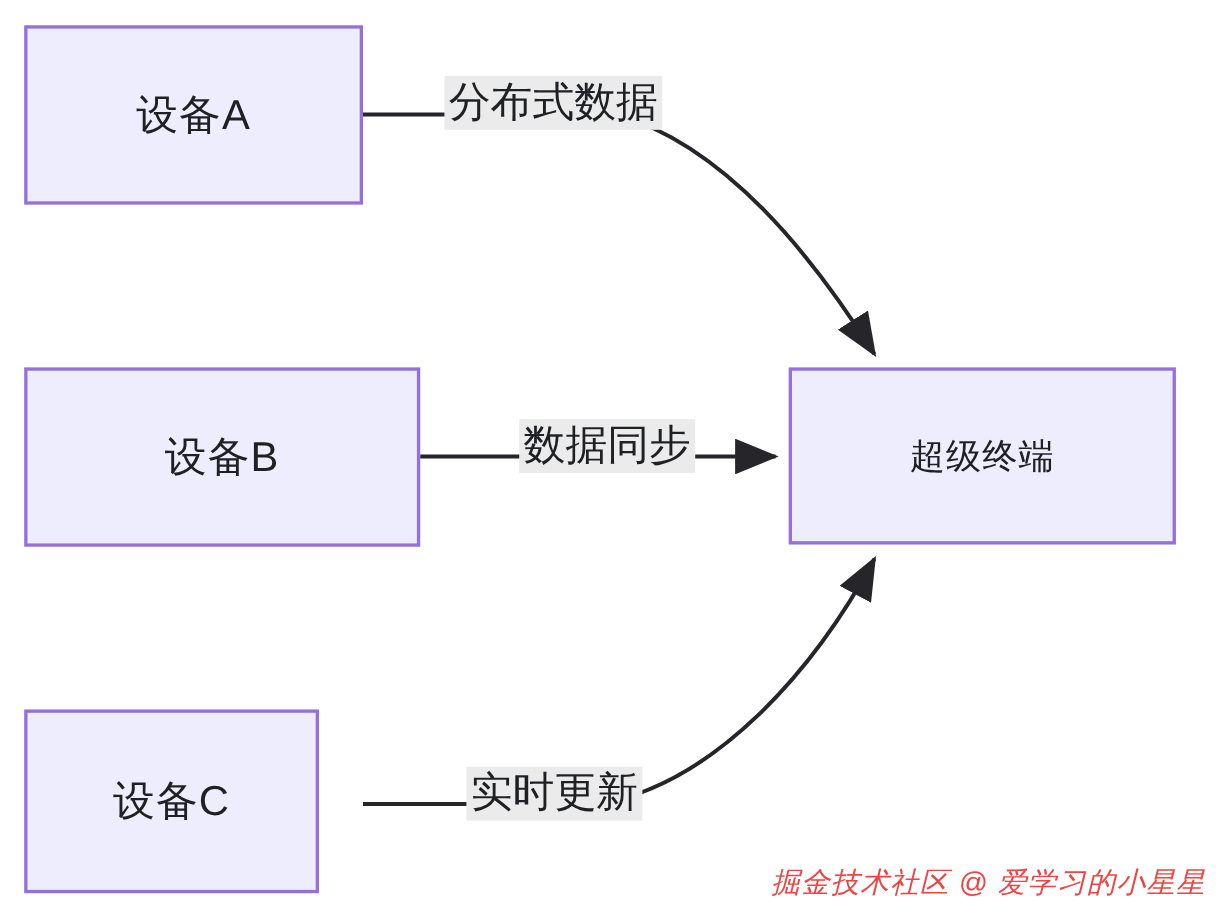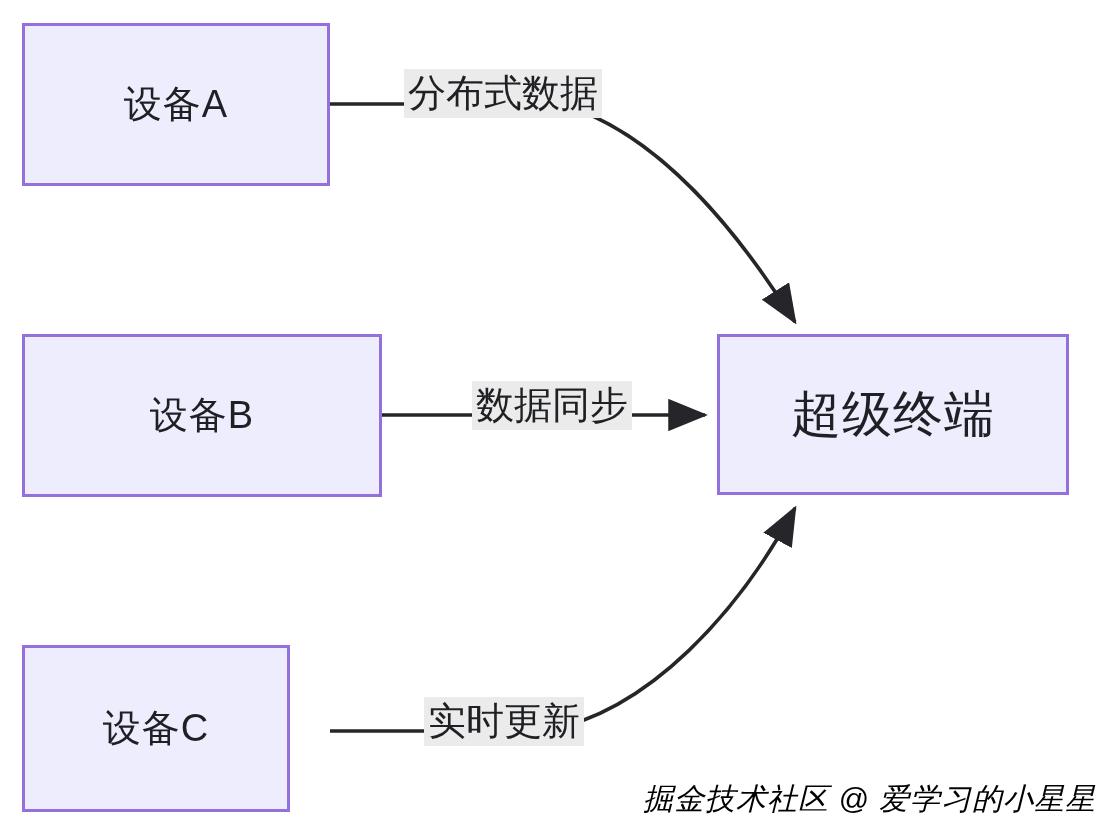--- a/index.html
+++ b/index.html
@@ -29,44 +29,44 @@
     align-items: center;
     justify-content: center;
     color: #1f2023;
     font-size: 38px;
     letter-spacing: 1px;
     z-index: 3;
   }
   #node-a   { left: 22px;  top: 23px;  width: 308px; height: 163px; }
   #node-b   { left: 22px;  top: 334px; width: 360px; height: 163px; }
   #node-c   { left: 22px;  top: 645px; width: 268px; height: 167px; }
-  #node-hub { left: 717px; top: 334px; width: 352px; height: 161px; font-size: 50px; }
+  #node-hub { left: 717px; top: 334px; width: 352px; height: 161px; font-size: 32px; }
 
   .edge-label {
     position: absolute;
     background: #ebebeb;
     color: #1f2023;
     font-size: 38px;
     line-height: 1.18;
     padding: 2px 4px;
     white-space: nowrap;
     z-index: 4;
     text-align: right;
   }
   #label-dist { left: 404px; top: 69px;  }
   #label-sync { left: 424px; top: 381px; margin-left: 48px; }
   #label-rt   { left: 424px; top: 697px; }
 
   #watermark {
     position: absolute;
     right: 18px;
     bottom: 14px;
-    font-size: 30px;
+    font-size: 26px;
     font-style: italic;
-    color: #000000;
+    color: #ef4444;
     letter-spacing: 1px;
     white-space: nowrap;
     z-index: 5;
   }
 </style>
 </head>
 <body>
 
 <svg id="canvas" viewBox="0 0 1114 834">
   <defs>

